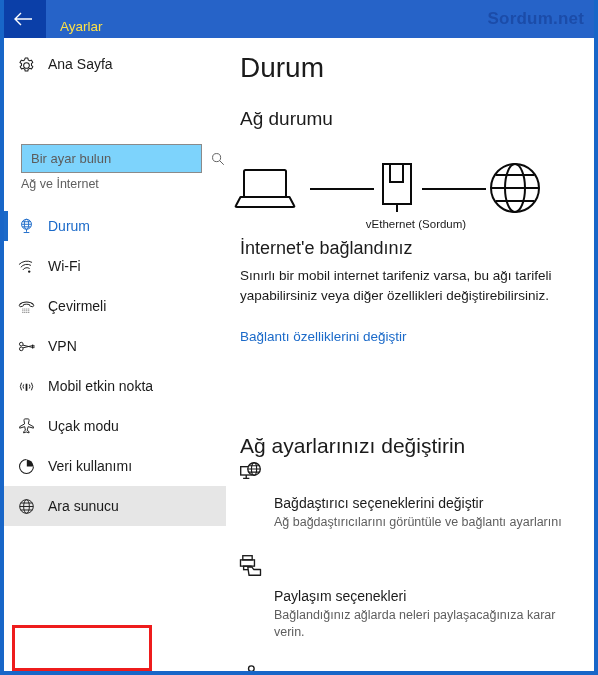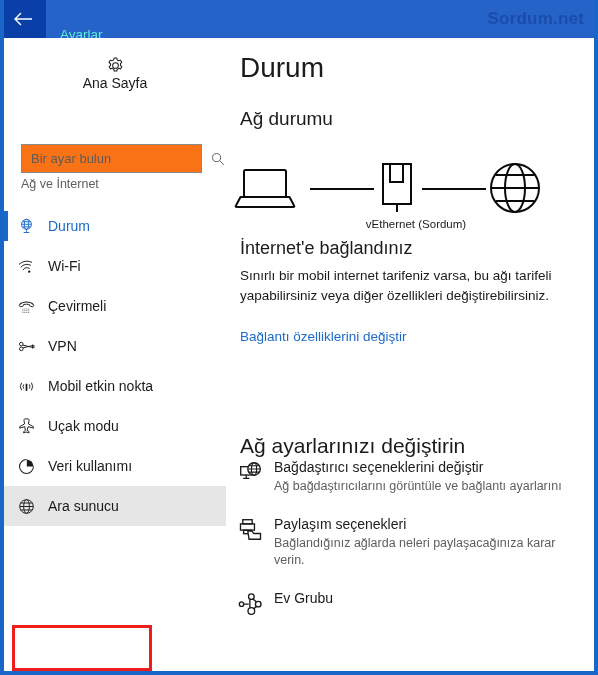--- a/index.html
+++ b/index.html
@@ -42,24 +42,24 @@
     background: #0b3fa8;
     display: flex;
     align-items: center;
     justify-content: center;
     cursor: pointer;
   }
   .back-btn svg { display: block; }
   .app-title {
     position: absolute;
     left: 60px;
-    top: 16px;
+    top: 8px;
     height: 38px;
     line-height: 38px;
-    color: #5eead4;
+    color: #fde047;
     font-size: 13.5px;
   }
   .watermark {
     position: absolute;
     right: 14px;
     top: 0;
     height: 38px;
     line-height: 38px;
     color: #1b4ba8;
     font-size: 17px;
@@ -77,44 +77,43 @@
     bottom: 0;
     background: #ffffff;
   }
   .home-row {
     position: absolute;
     left: 0;
     top: 18px;
     width: 222px;
     height: 34px;
     display: flex;
-    align-items: center;
+    align-items: flex-start;
     cursor: pointer;
-    flex-direction: column;
   }
   .home-row .ico {
     width: 44px;
     display: flex;
     justify-content: center;
     align-items: center;
     color: #1b1b1b;
   }
   .home-row .lbl {
     font-size: 14px;
     color: #1b1b1b;
   }
 
   .searchbox {
     position: absolute;
     left: 17px;
     top: 106px;
     width: 181px;
     height: 29px;
     border: 1px solid #8a8a8a;
-    background: #f97316;
+    background: #7dd3fc;
     box-sizing: border-box;
     display: flex;
     cursor: text;
   }
   .searchbox input {
     flex: 1;
     border: none;
     outline: none;
     background: transparent;
     font-family: "Liberation Sans", sans-serif;
@@ -276,21 +275,21 @@
     cursor: pointer;
   }
   .opt .ico {
     width: 48px;
     flex: 0 0 48px;
     display: flex;
     justify-content: center;
     padding-top: 2px;
     color: #1b1b1b;
   }
-  .opt .txt { flex: 1; }
+  .opt .txt { flex: 1; margin-top: 36px; }
   .opt .opt-title {
     font-size: 14px;
     color: #1b1b1b;
     line-height: 18px;
   }
   .opt .opt-desc {
     font-size: 12.5px;
     color: #5e5e5e;
     line-height: 17px;
     margin-top: 2px;

